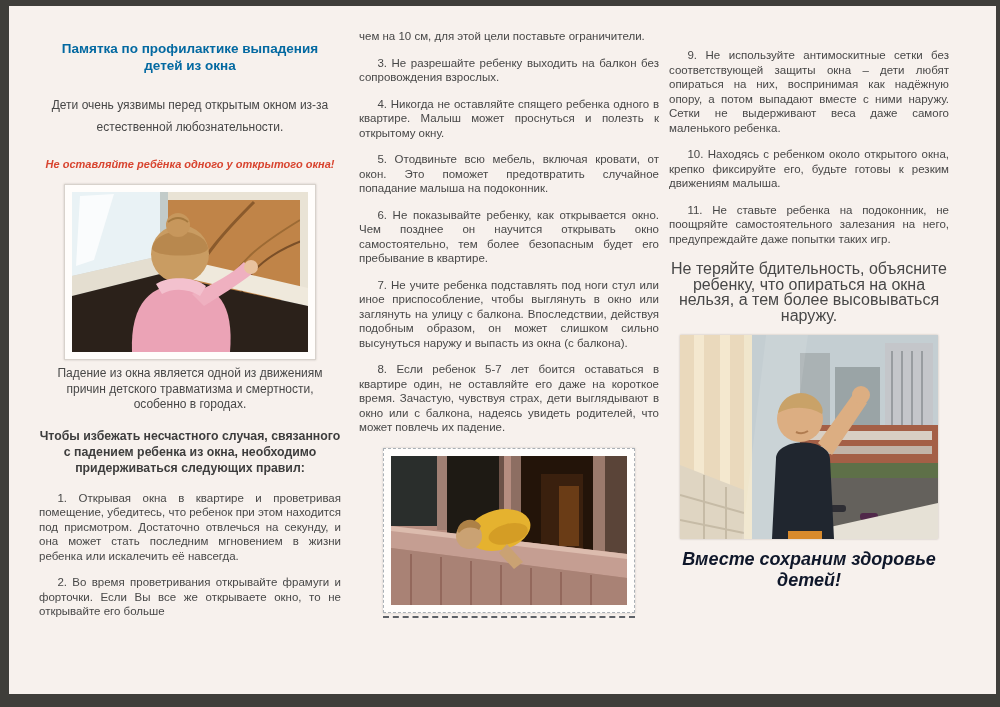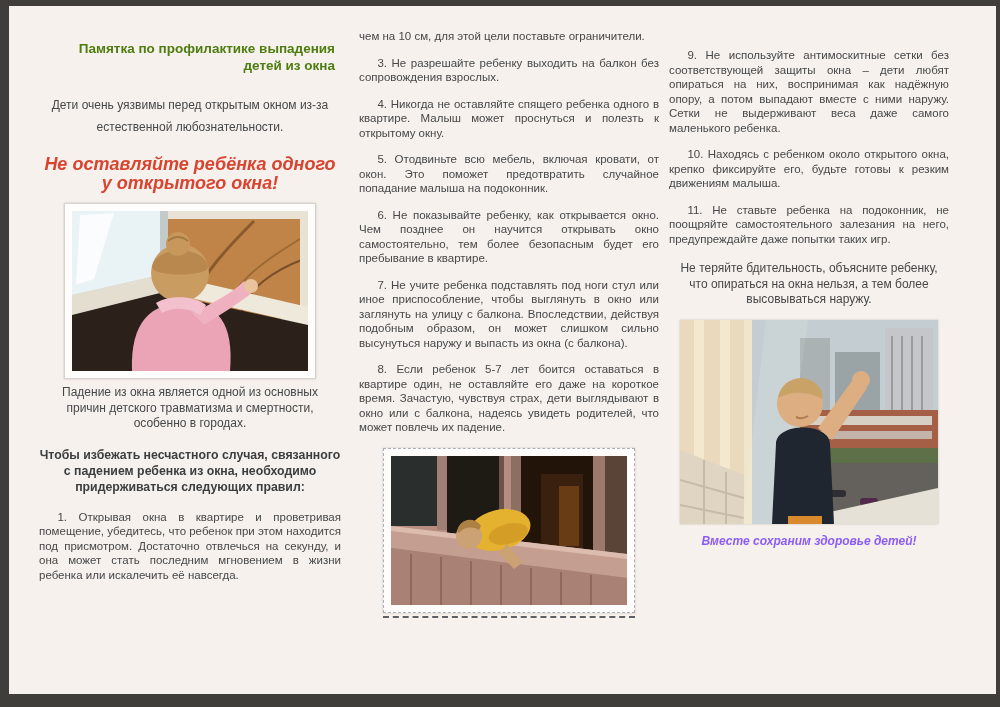--- a/index.html
+++ b/index.html
@@ -4,35 +4,35 @@
 <style>
   html,body{margin:0;padding:0;background:#888;}
   .page{position:relative;width:1000px;height:707px;background:#3f3e3a;overflow:hidden;
         font-family:"Liberation Sans","DejaVu Sans",sans-serif;}
   .paper{position:absolute;left:9px;top:6px;right:4px;bottom:13px;background:#f7f1ed;overflow:hidden;}
   .col{position:absolute;top:0;color:#474747;}
   .col-left{left:30px;width:302px;}
   .col-mid{left:350px;width:300px;}
   .col-right{left:660px;width:280px;}
 
-  .doc-title{margin:34px 6px 0 6px;text-align:right;font-weight:bold;font-size:13.5px;
-             line-height:17px;color:#4d7c0f;}
+  .doc-title{margin:34px 6px 0 6px;text-align:center;font-weight:bold;font-size:13.5px;
+             line-height:17px;color:#0369a1;}
   .intro{margin:20px 4px 0 4px;text-align:center;font-size:12px;line-height:22px;}
   .warning{margin:17px 0 0 0;text-align:center;font-weight:bold;font-style:italic;
-           font-size:18px;line-height:19px;color:#d8442f;}
+           font-size:11px;line-height:19px;color:#d8442f;}
   .stats{margin:6px 2px 0 2px;text-align:center;font-size:12px;line-height:15.5px;}
   .rules-intro{margin:15px 0 15px 0;text-align:center;font-weight:bold;font-size:12.3px;line-height:16px;color:#3d3d3d;}
 
   .para{margin:12px 0 0 0;text-align:justify;text-indent:1.6em;font-size:11.5px;line-height:14.5px;}
   .para.cont{text-indent:0;margin-top:0;}
   .col-mid .para:first-child{margin-top:23px;}
   .col-right .para:first-child{margin-top:42px;text-indent:1.6em;}
-  .closing{margin:15px 2px 0 2px;text-align:center;font-size:12px;line-height:15.5px;}
+  .closing{margin:15px 2px 0 2px;text-align:center;font-size:16px;line-height:15.5px;}
   .slogan{margin:10px 0 0 0;text-align:center;font-weight:bold;font-style:italic;
-          font-size:12px;color:#8b5cf6;}
+          font-size:18px;color:#0f172a;}
 
   .photo-mat{background:#fffdfb;border:1px solid #d8d2cc;padding:7px;
              box-shadow:0 0 2px rgba(120,110,100,.35);}
   .photo-left{width:236px;margin:10px auto 0 auto;}
   .photo-mid{width:236px;margin:13px auto 0 auto;border:1px dashed #aab0b6;}
   .dash-line{width:252px;margin:3px auto 0 auto;border-top:2px dashed #5d6167;}
   .photo-right{width:258px;margin:12px auto 0 auto;box-shadow:0 0 2px rgba(120,110,100,.4);}
   .photo-mat svg, .photo-right svg{display:block;}
 </style>
 </head>
@@ -65,23 +65,24 @@
           <path d="M120,102 C145,90 160,82 172,70 L181,81 C166,93 148,104 132,114 Z" fill="#efb0c0"></path>
           <circle cx="179" cy="75" r="7" fill="#e9c29e"></circle>
           <circle cx="108" cy="62" r="29" fill="#c99c62"></circle>
           <path d="M80,56 C84,34 132,34 136,56 C136,66 80,66 80,56 Z" fill="#b8884e"></path>
           <circle cx="106" cy="33" r="12" fill="#c7975c"></circle>
           <path d="M96,30 q10,-8 20,0" stroke="#a5793f" stroke-width="2" fill="none"></path>
           <path d="M84,92 C96,84 122,84 134,94 L128,104 C116,96 100,96 90,102 Z" fill="#f3c1ce"></path>
         </svg>
       </div>
 
-      <div class="stats">Падение из окна является одной из основных причин детского травматизма и смертности, особенно в городах.</div>
+      <div class="stats">Падение из окна является одной из движениям причин детского травматизма и смертности, особенно в городах.</div>
       <div class="rules-intro">Чтобы избежать несчастного случая, связанного с падением ребенка из окна, необходимо придерживаться следующих правил:</div>
       <p class="para">1. Открывая окна в квартире и проветривая помещение, убедитесь, что ребенок при этом находится под присмотром. Достаточно отвлечься на секунду, и она может стать последним мгновением в жизни ребенка или искалечить её навсегда.</p>
+      <p class="para">2. Во время проветривания открывайте фрамуги и форточки. Если Вы все же открываете окно, то не открывайте его больше</p>
     </div>
 
     <div class="col col-mid">
       <p class="para cont">чем на 10 см, для этой цели поставьте ограничители.</p>
       <p class="para">3. Не разрешайте ребенку выходить на балкон без сопровождения взрослых.</p>
       <p class="para">4. Никогда не оставляйте спящего ребенка одного в квартире. Малыш может проснуться и полезть к открытому окну.</p>
       <p class="para">5. Отодвиньте всю мебель, включая кровати, от окон. Это поможет предотвратить случайное попадание малыша на подоконник.</p>
       <p class="para">6. Не показывайте ребенку, как открывается окно. Чем позднее он научится открывать окно самостоятельно, тем более безопасным будет его пребывание в квартире.</p>
       <p class="para">7. Не учите ребенка подставлять под ноги стул или иное приспособление, чтобы выглянуть в окно или заглянуть на улицу с балкона. Впоследствии, действуя подобным образом, он может слишком сильно высунуться наружу и выпасть из окна (с балкона).</p>
       <p class="para">8. Если ребенок 5-7 лет боится оставаться в квартире один, не оставляйте его даже на короткое время. Зачастую, чувствуя страх, дети выглядывают в окно или с балкона, надеясь увидеть родителей, что может повлечь их падение.</p>

